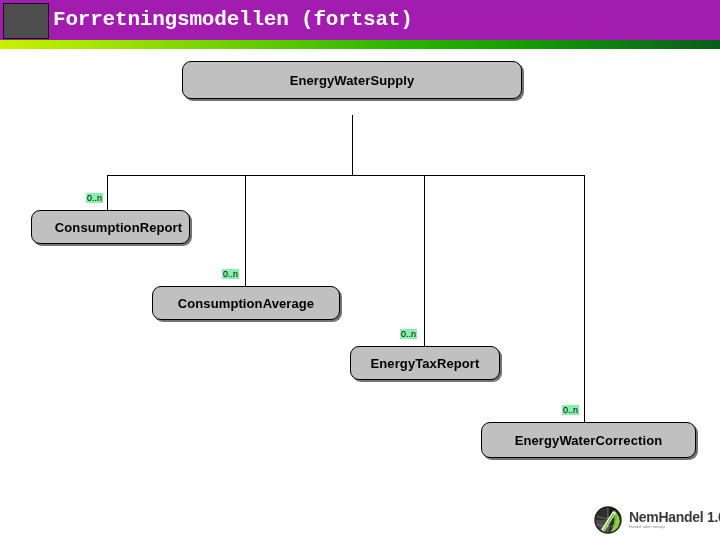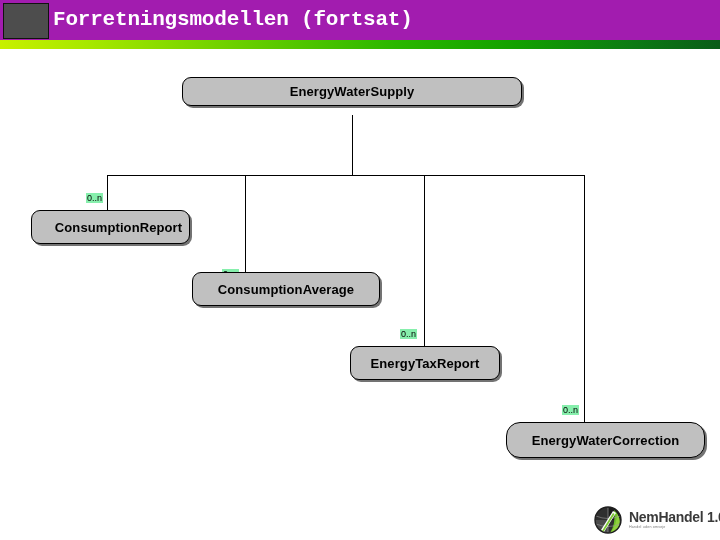--- a/index.html
+++ b/index.html
@@ -81,25 +81,25 @@
   .node-label {
     font-size: 13px;
     font-weight: bold;
     color: #000000;
     white-space: nowrap;
     letter-spacing: 0.1px;
   }
   .node.root .node-label { font-size: 13px; }
 
   
-  #node-root        { left: 182px; top: 28px;  width: 340px; height: 29px; }
+  #node-root        { left: 182px; top: 12px;  width: 340px; height: 38px; }
   #node-report      { left: 31px;  top: 161px; width: 159px; height: 34px; padding-left: 16px; }
-  #node-average     { left: 152px; top: 223px; width: 188px; height: 34px; margin-left: 40px; }
+  #node-average     { left: 152px; top: 237px; width: 188px; height: 34px; }
   #node-tax         { left: 350px; top: 297px; width: 150px; height: 34px; text-align: center; }
-  #node-correction  { left: 506px; top: 373px; width: 199px; height: 36px; border-radius: 14px; }
+  #node-correction  { left: 481px; top: 373px; width: 215px; height: 36px; }
 
   
   .line {
     position: absolute;
     background: #000000;
     z-index: 1;
   }
   .line-v { width: 1px; }
   .line-h { height: 1px; }
 

